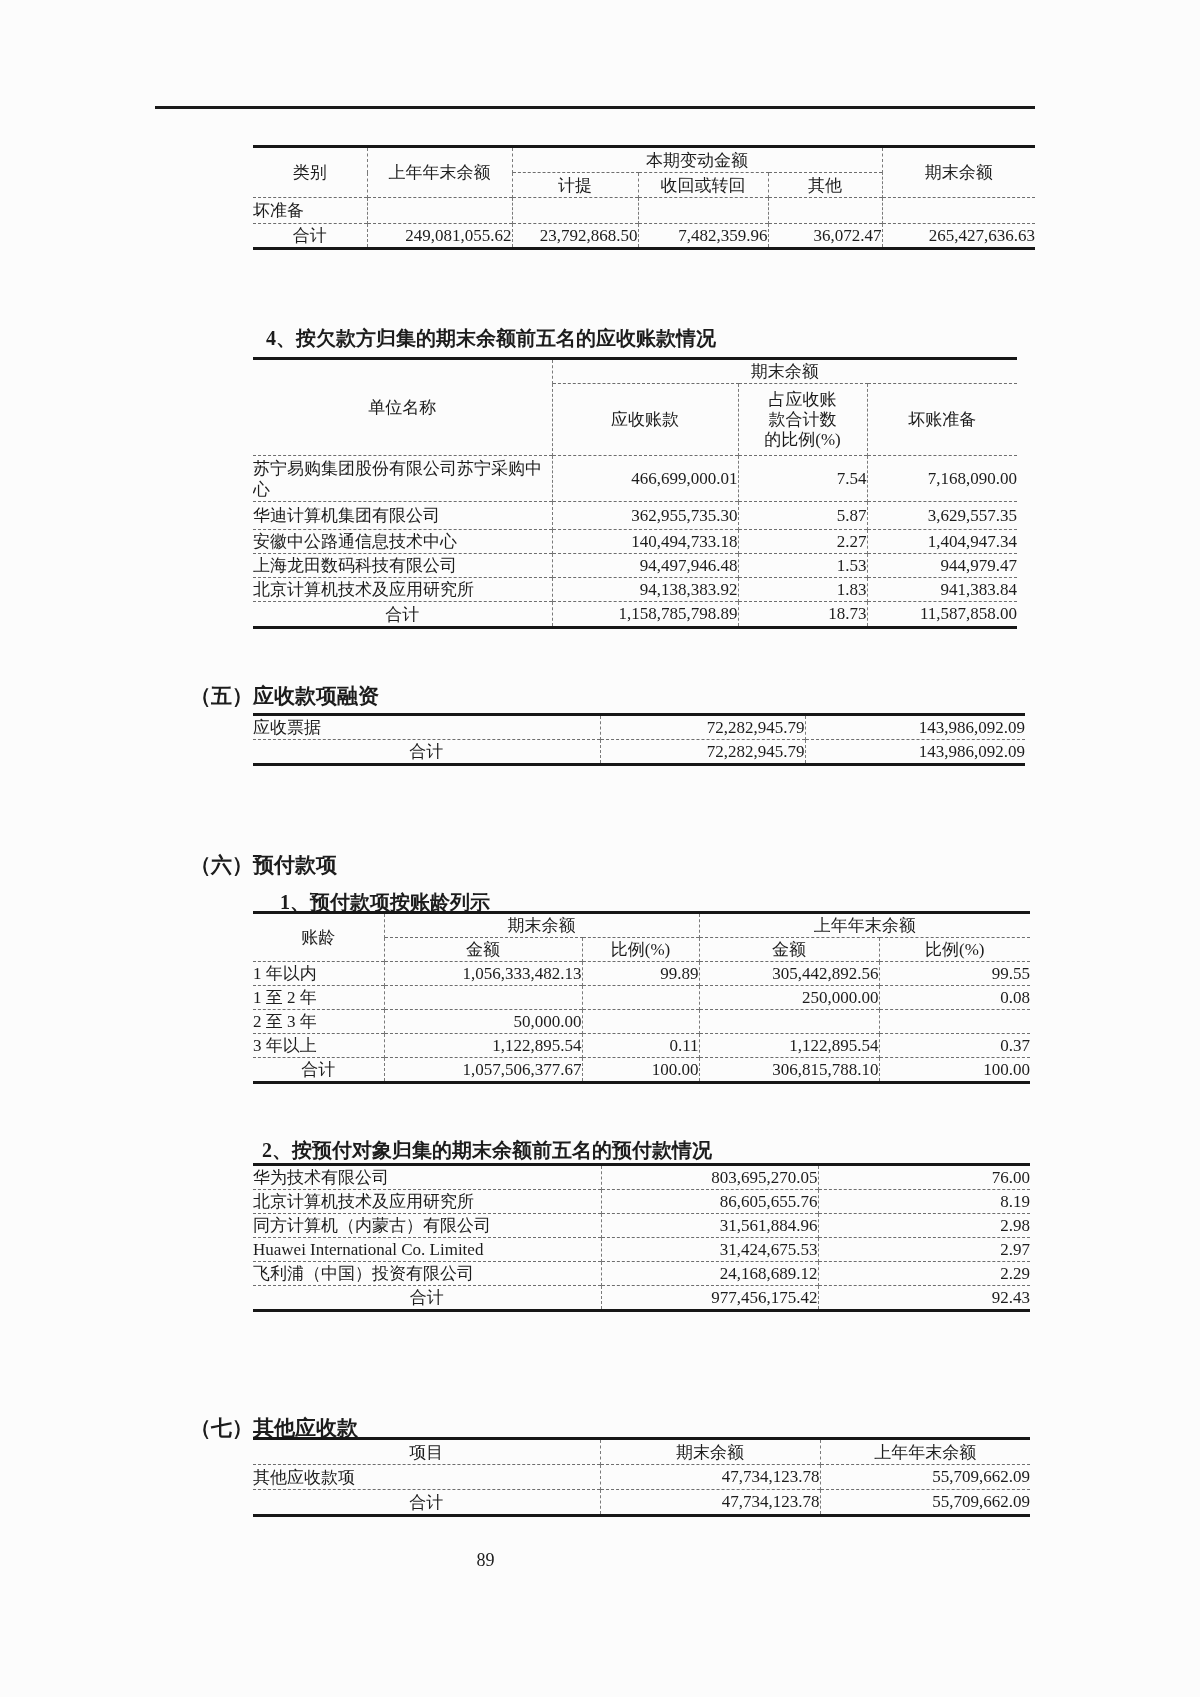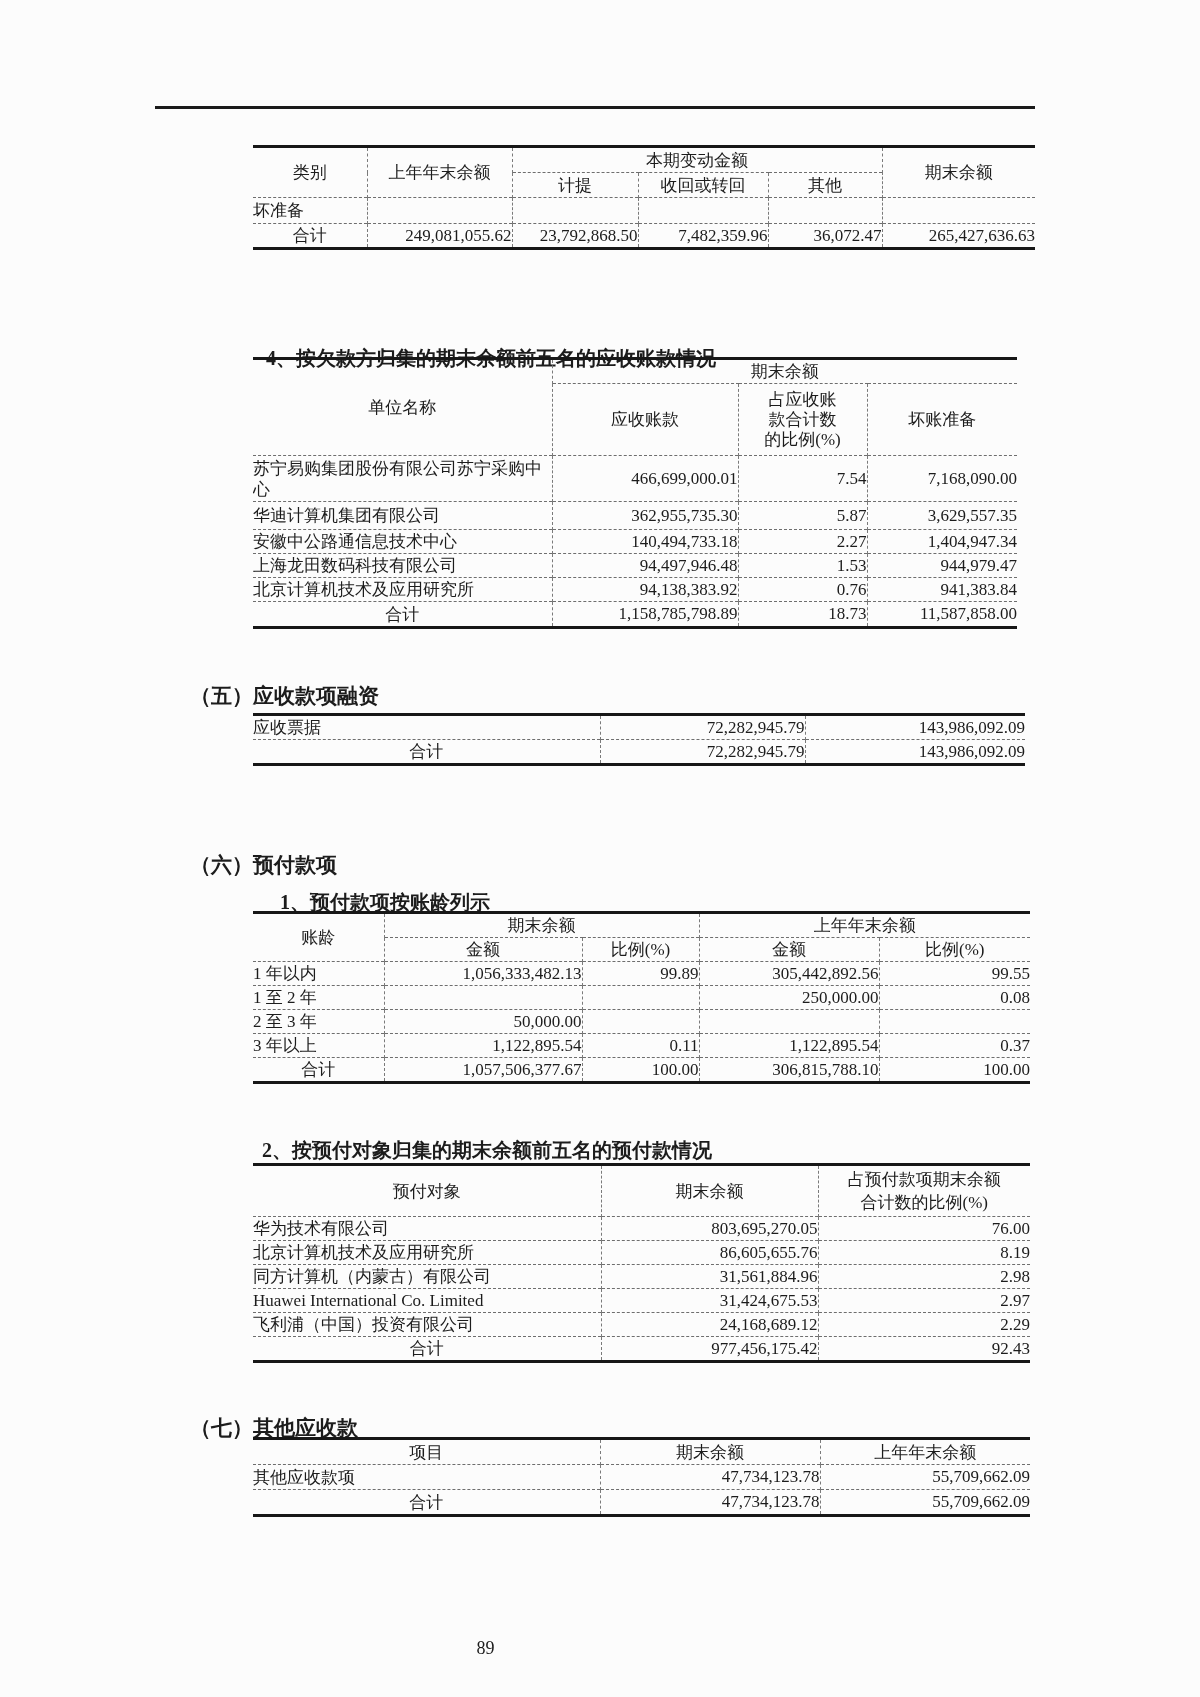--- a/index.html
+++ b/index.html
@@ -7,21 +7,21 @@
     position:relative; width:1200px; height:1697px; margin:0 auto;
     background:#fcfcfc; color:#1c1c1c;
     font-family:"Liberation Serif","DejaVu Serif",serif;
     overflow:hidden;
   }
   .docnum { position:absolute; top:74px; left:0; width:1035px; text-align:right;
     font-size:19px; letter-spacing:1px; }
   .hrule { position:absolute; top:106px; left:155px; width:880px; height:3px; background:#1a1a1a; }
   .sec-title { position:absolute; font-weight:bold; white-space:nowrap; }
   .t21 { font-size:21px; } .t20 { font-size:20px; }
-  .pagenum { position:absolute; top:1638px; left:0; width:971px; text-align:center; font-size:18px; }
+  .pagenum { position:absolute; top:1550px; left:0; width:971px; text-align:center; font-size:18px; }
 
   table.tbl { position:absolute; border-collapse:collapse; table-layout:fixed;
     border-top:3px solid #171717; border-bottom:3px solid #171717;
     font-size:17px; color:#1c1c1c; }
   table.tbl td { padding:0; vertical-align:middle; overflow:hidden; font-weight:normal; }
   table.tbl tr:not(:first-child) td { border-top:1px dashed #6e6e6e; }
   td.bl { border-left:1px dashed #7a7a7a; }
   td.c { text-align:center; }
   td.r { text-align:right; padding-right:10px; }
   td.l28 { text-align:left; padding-left:28px; }
@@ -71,21 +71,21 @@
       <td class="c">合计</td>
       <td class="r bl">249,081,055.62</td>
       <td class="r bl">23,792,868.50</td>
       <td class="r bl">7,482,359.96</td>
       <td class="r bl">36,072.47</td>
       <td class="r bl">265,427,636.63</td>
     </tr>
   </tbody>
     </table>
 
-  <div class="sec-title t20" style="top:345px; left:266px;">4、按欠款方归集的期末余额前五名的应收账款情况</div>
+  <div class="sec-title t20" style="top:325px; left:266px;">4、按欠款方归集的期末余额前五名的应收账款情况</div>
 
   <table class="tbl" id="t2" style="top:357px; left:253px; width:764px;">
     <colgroup>
         <col style="width:299px">
         <col style="width:186px">
         <col style="width:129px">
         <col style="width:150px">
       </colgroup>
     <tbody>
         <tr style="height:24px;">
@@ -119,21 +119,21 @@
     </tr>
     <tr style="height:24px;">
       <td class="l28">上海龙田数码科技有限公司</td>
       <td class="r bl">94,497,946.48</td>
       <td class="r bl">1.53</td>
       <td class="r bl">944,979.47</td>
     </tr>
     <tr style="height:24px;">
       <td class="l28">北京计算机技术及应用研究所</td>
       <td class="r bl">94,138,383.92</td>
-      <td class="r bl">0.76</td>
+      <td class="r bl">1.83</td>
       <td class="r bl">941,383.84</td>
     </tr>
     <tr style="height:26px;">
       <td class="c">合计</td>
       <td class="r bl">1,158,785,798.89</td>
       <td class="r bl">18.73</td>
       <td class="r bl">11,587,858.00</td>
     </tr>
   </tbody>
     </table>
@@ -223,26 +223,20 @@
 
   <div class="sec-title t20" style="top:1137px; left:262px;">2、按预付对象归集的期末余额前五名的预付款情况</div>
 
   <table class="tbl" id="t5" style="top:1163px; left:253px; width:777px;">
     <colgroup>
         <col style="width:348px">
         <col style="width:217px">
         <col style="width:212px">
       </colgroup>
     <tbody>
-        <tr style="height:52px;">
-      <td class="c">预付对象</td>
-      <td class="c bl">期末余额</td>
-      <td class="c bl ratio-head">占预付款项期末余额
-合计数的比例(%)</td>
-    </tr>
     <tr style="height:24px;">
       <td class="l28">华为技术有限公司</td>
       <td class="r bl">803,695,270.05</td>
       <td class="r bl">76.00</td>
     </tr>
     <tr style="height:24px;">
       <td class="l28">北京计算机技术及应用研究所</td>
       <td class="r bl">86,605,655.76</td>
       <td class="r bl">8.19</td>
     </tr>

